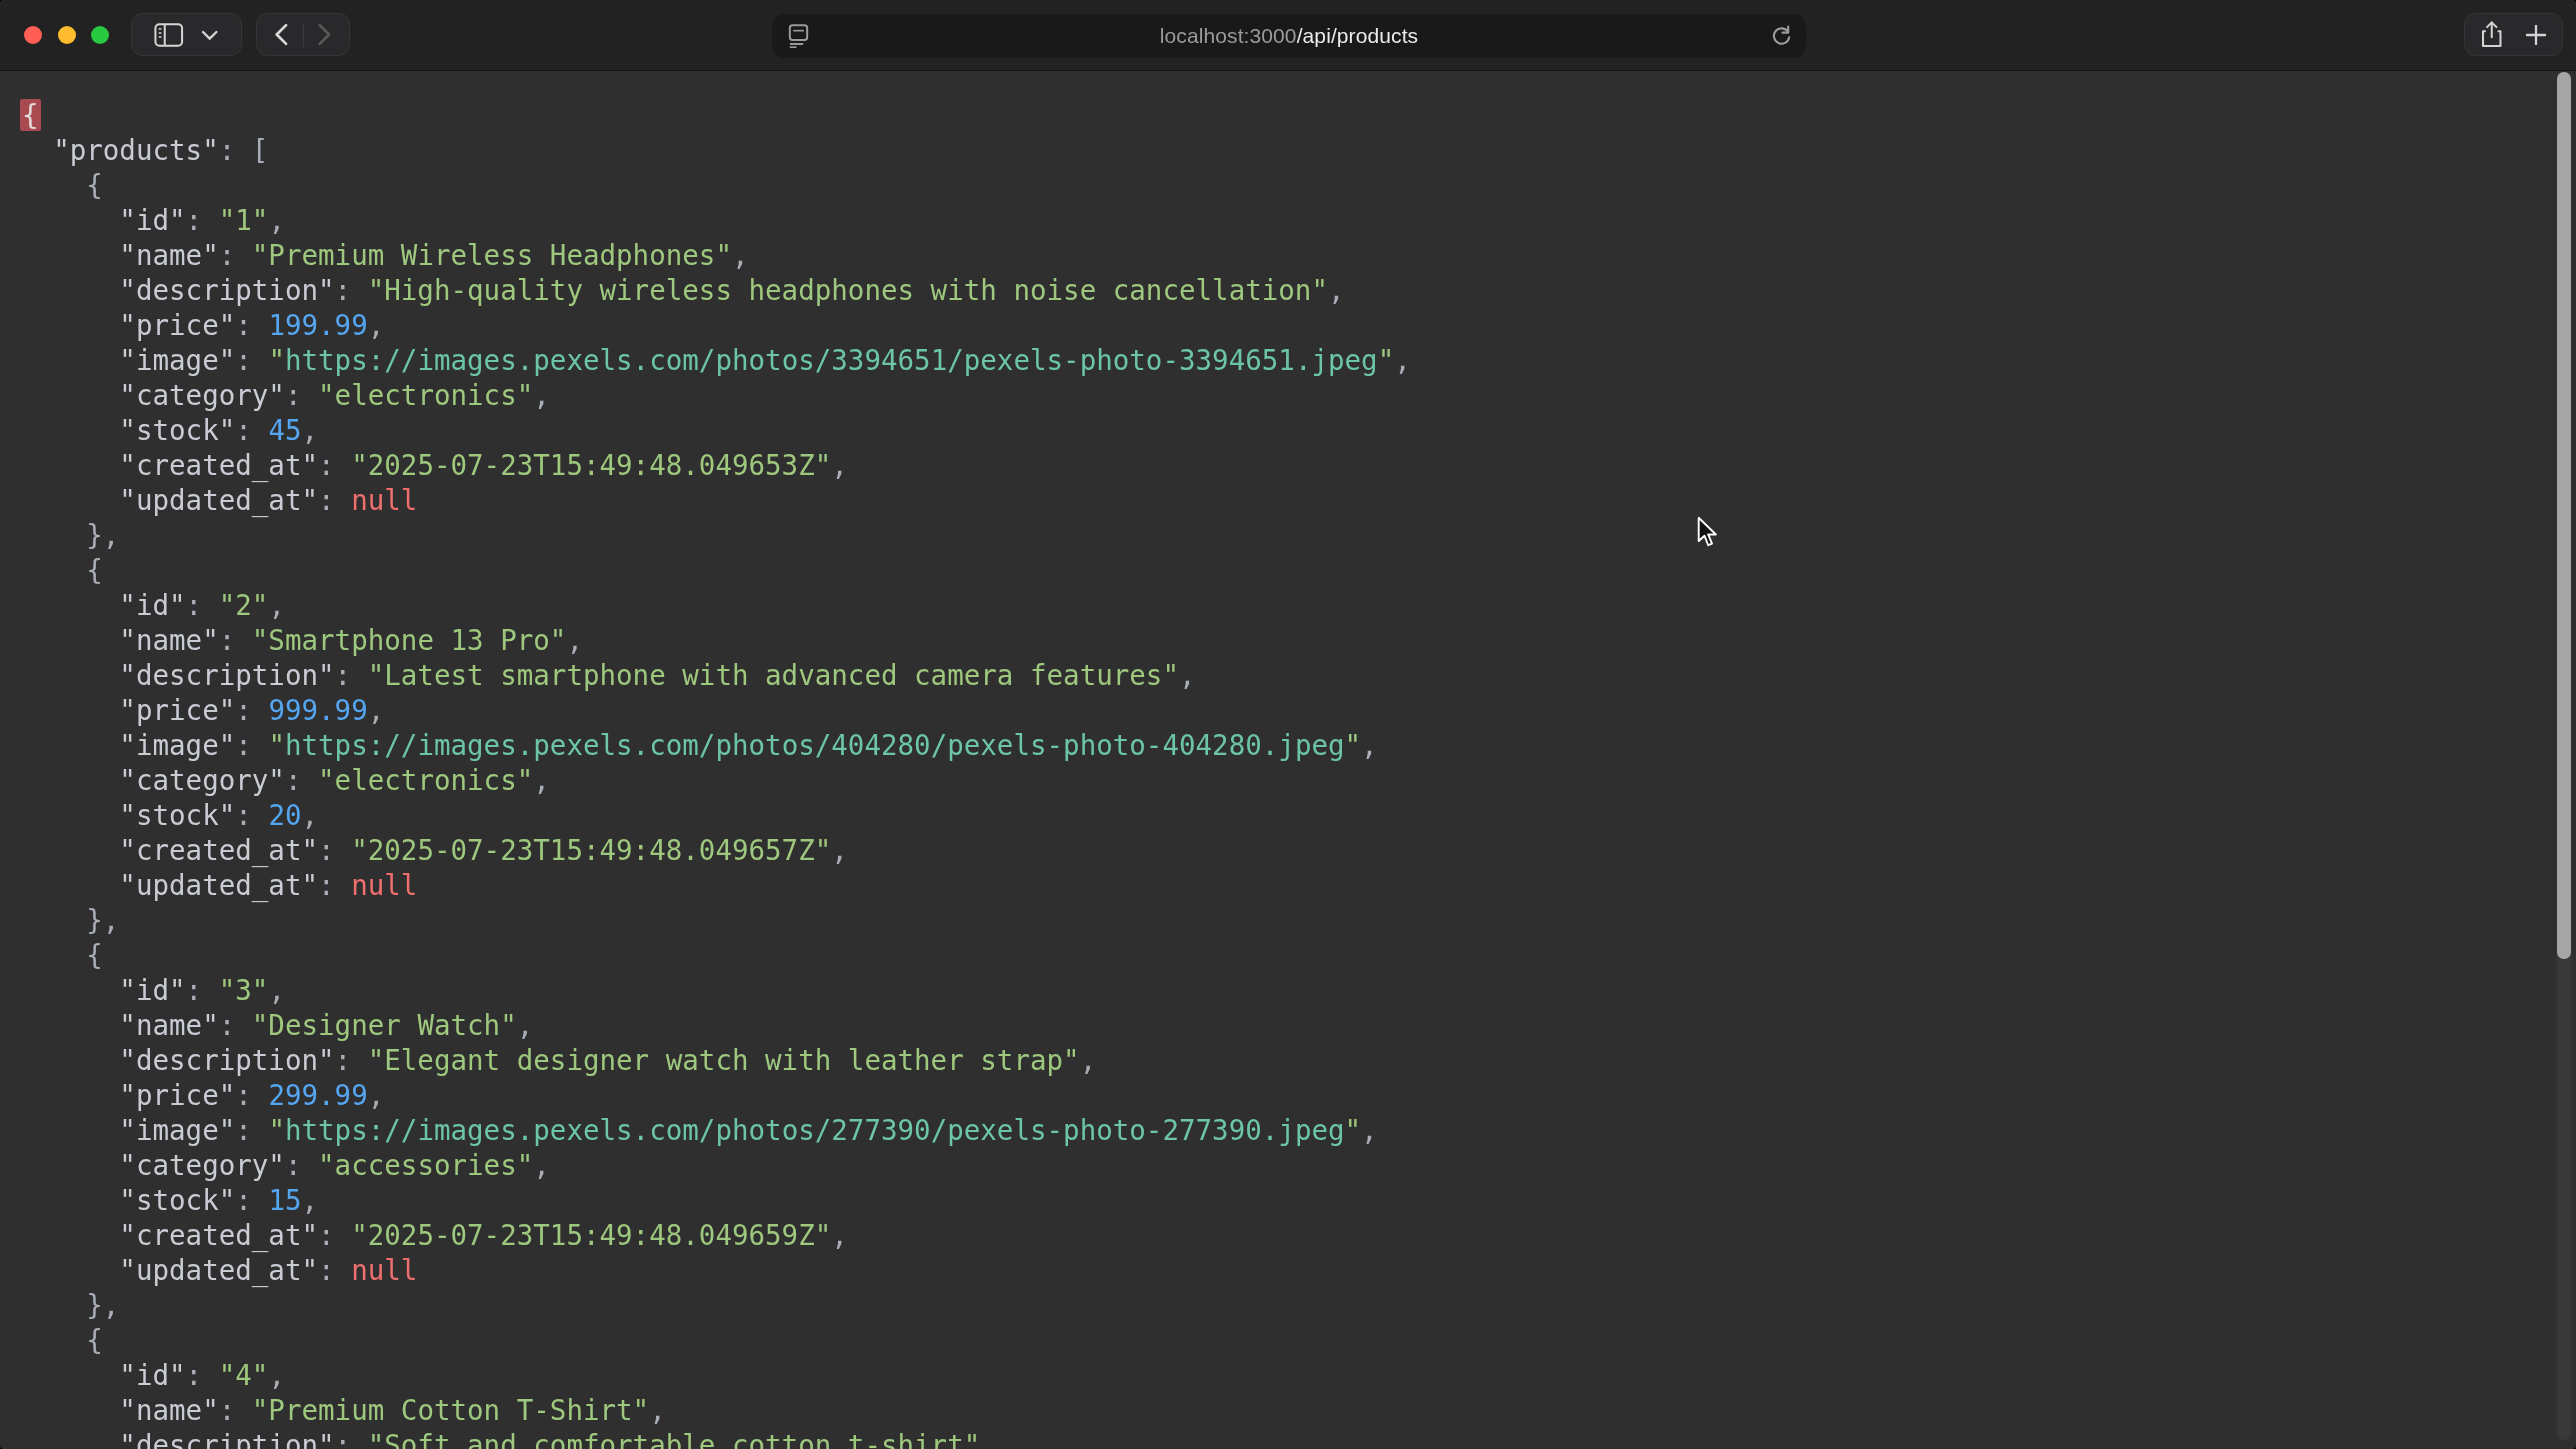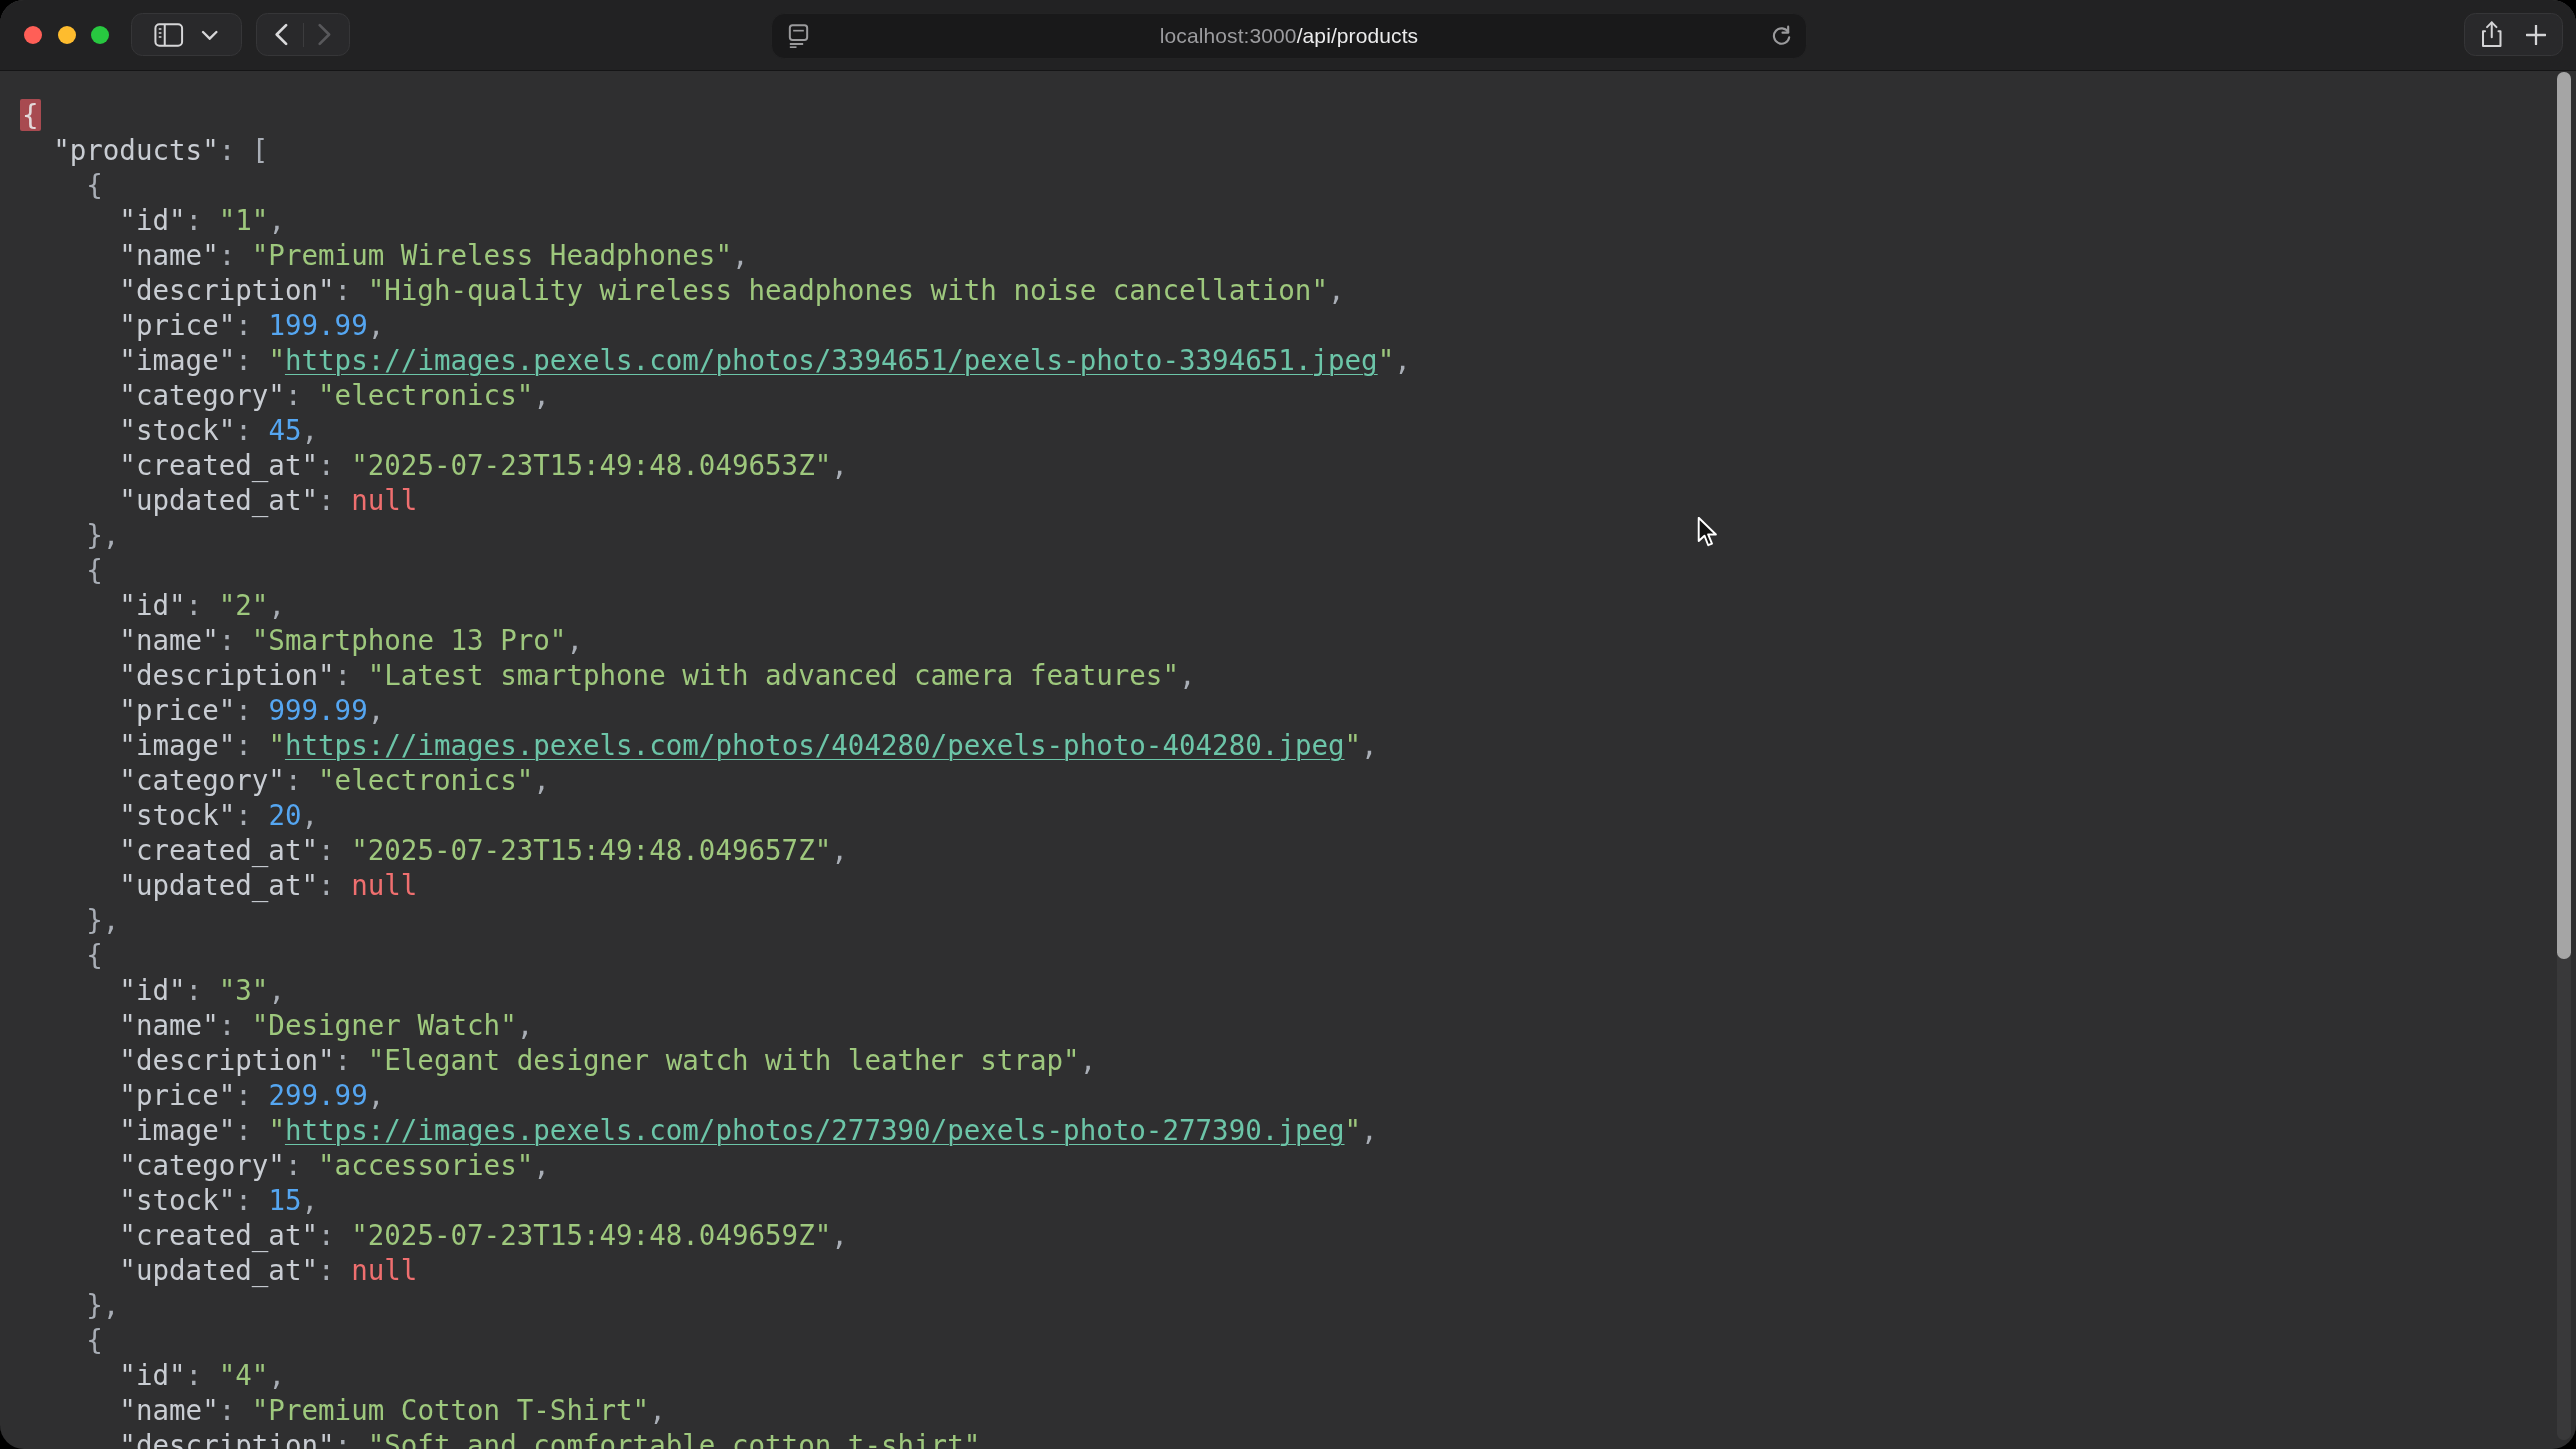--- a/index.html
+++ b/index.html
@@ -1,18 +1,18 @@
 <!DOCTYPE html>
 <html style="--toolbar-bg: #222223; --content-bg: #2f2f30; --c-key: #c9cdd3; --c-punct: #a9aeb6; --c-string: #9ec87d; --c-number: #55a6f1; --c-null: #ef6f6f; --c-link: #6cc5a8; --c-hl-bg: #a84a50;font-size:10.7px"><head>
 <meta charset="utf-8">
 <style>
   html,body{margin:0;padding:0;background:#000;}
   body{width:2576px;height:1449px;overflow:hidden;position:relative;
        font-family:"Liberation Sans",sans-serif;}
-  .window{position:absolute;inset:0;border-radius:24px;overflow:hidden;
+  .window{position:absolute;inset:0;border-radius:4px;overflow:hidden;
           background:var(--content-bg,#2f2f30);
           box-shadow:inset 0 0.7px 0 rgba(255,255,255,.13);}
   
   .toolbar{position:absolute;top:0;left:0;right:0;height:70px;
            background:var(--toolbar-bg,#222223);border-bottom:0.7px solid #151516;}
   .tl{position:absolute;top:26px;width:18px;height:18px;border-radius:50%;}
   .btn-group{position:absolute;top:13.4px;height:43px;background:#29292b;
              border:0.7px solid #363638;border-radius:11.4px;
              display:flex;align-items:center;justify-content:center;gap:17.4px;box-sizing:border-box;}
   .icon{display:flex;align-items:center;justify-content:center;}
@@ -29,21 +29,21 @@
   .content{position:absolute;top:71px;left:0;right:0;bottom:0;
            padding:27px 0 0 20px;white-space:pre;overflow:hidden;
            font-family:"DejaVu Sans Mono","Liberation Mono",monospace;
            font-size:27.5px;line-height:35px;}
   .ln{height:35px;}
   .k{color:var(--c-key,#c9cdd3);}
   .p{color:var(--c-punct,#a9aeb6);}
   .s{color:var(--c-string,#9ec87d);}
   .n{color:var(--c-number,#55a6f1);}
   .z{color:var(--c-null,#ef6f6f);text-align:center;}
-  .a{color:var(--c-link,#6cc5a8);text-decoration:underline;
+  .a{color:var(--c-link,#6cc5a8);
      text-decoration-thickness:1.3px;text-underline-offset:4px;cursor:pointer;}
   .hb{background:var(--c-hl-bg,#a84a50);color:#e3d9da;padding:0 2px;border-radius:2px;}
   
   .scroll-track{position:absolute;right:5.4px;top:72px;width:13.4px;bottom:9.4px;
                 background:rgba(255,255,255,.05);border-radius:6.7px;}
   .scroll-thumb{position:absolute;right:5.4px;top:72px;width:13.4px;height:887px;
                 border-radius:6.7px;background:#a5a5a5;}
   
   .cursor{position:absolute;left:1696px;top:517px;}
 </style>

